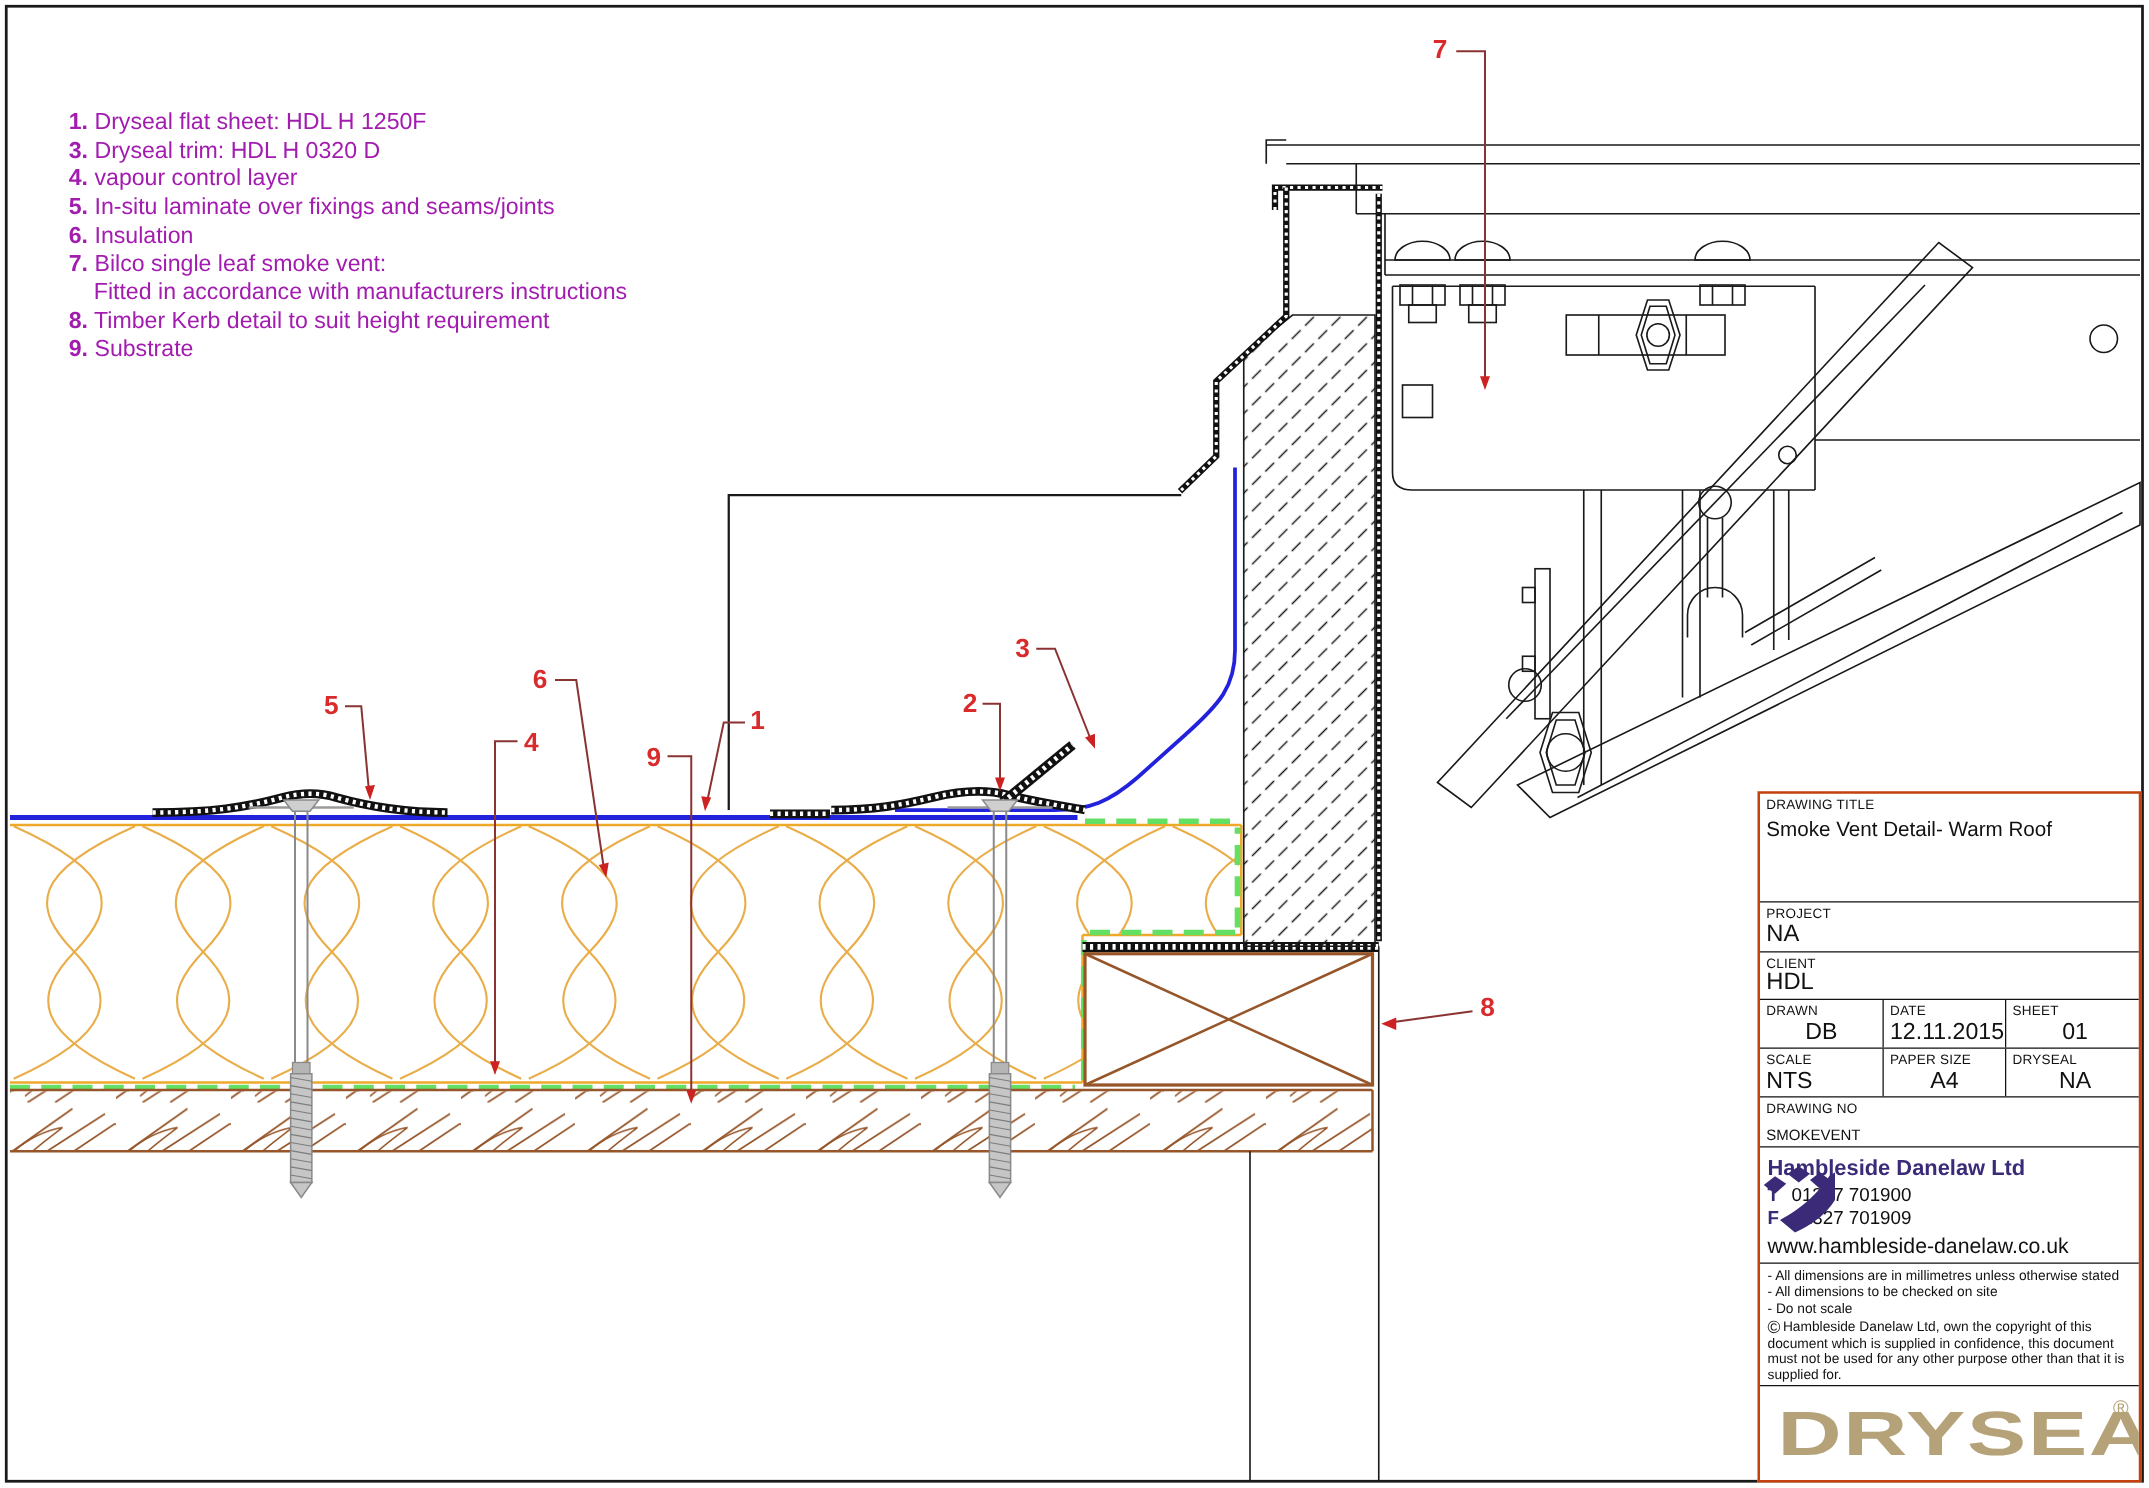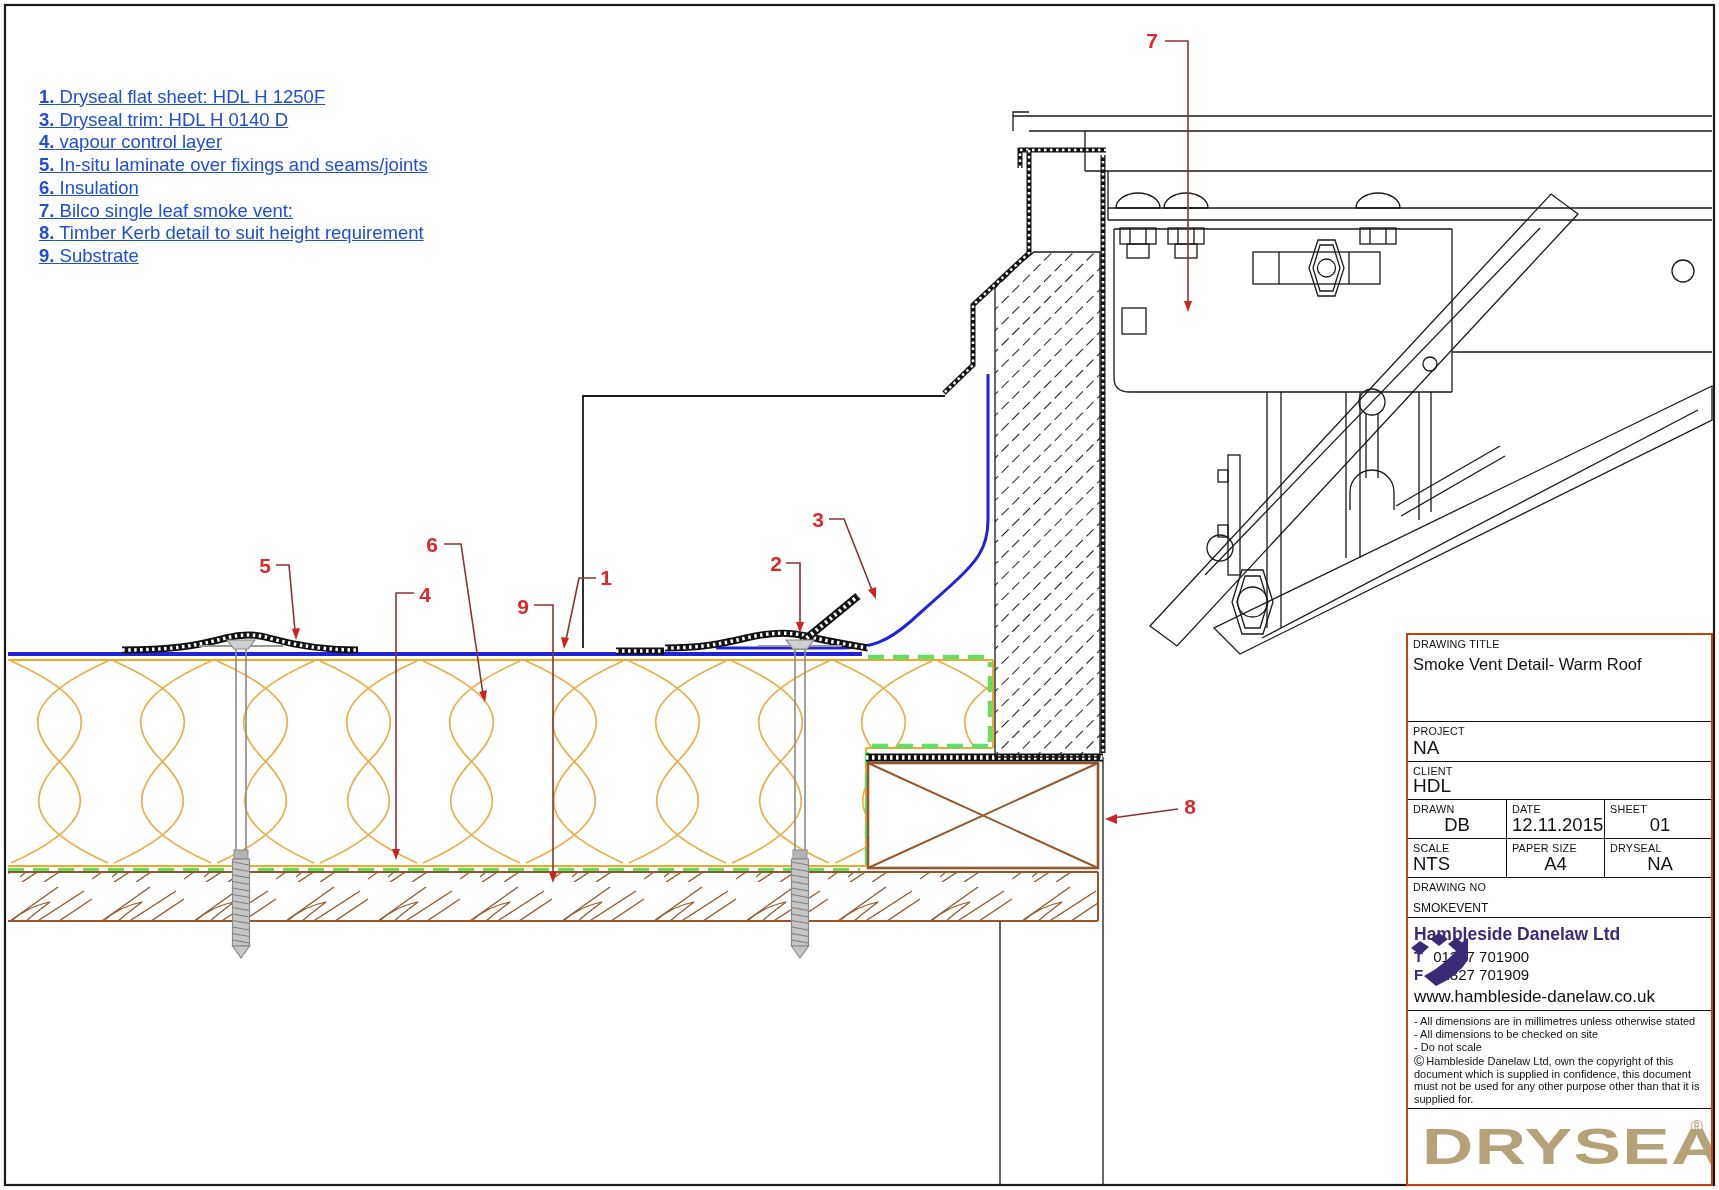--- a/index.html
+++ b/index.html
@@ -4,21 +4,21 @@
 <style>
   :root{
     --red:#d92b2b; --maroon:#8a3333; --blue:#2222dd; --orange:#efa928;
     --green:#63e063; --brown:#96562a; --gray:#8a8a8a; --purple:#3a2a78; --tan:#b5a279;
   }
   html,body{margin:0;padding:0;background:#ffffff;}
   #stage{position:relative;width:1719px;height:1190px;background:#ffffff;overflow:hidden;
          font-family:"Liberation Sans", sans-serif;}
   svg{position:absolute;left:0;top:0;}
   
-  .legend{position:absolute;left:39px;top:86px;font-size:18.5px;line-height:22.7px;color:#1d4ed8;text-decoration:underline;}
+  .legend{position:absolute;left:55px;top:86px;font-size:18.5px;line-height:22.7px;color:#a21caf;}
   .legend .num{font-weight:bold;}
   .legend .cont{padding-left:20px;}
   
   .callout{position:absolute;transform:translate(-50%,-50%);color:var(--red);
            font-weight:bold;font-size:21px;line-height:21px;}
   
   .tblock{position:absolute;left:1406px;top:633px;width:307px;height:553px;background:#fff;
           border:2px solid #c2410c;box-sizing:border-box;color:#111;}
   .tb-row{position:absolute;left:0;width:100%;box-sizing:border-box;border-top:1.5px solid #111;}
   .tb-row.first{border-top:none;}
@@ -272,25 +272,26 @@
       <polygon class="arrow" points="553,883 549,872 557,872"></polygon>
       <path class="leader" d="M1165,41 L1188,41 L1188,303"></path>
       <polygon class="arrow" points="1188,312 1184,301 1192,301"></polygon>
       <path class="leader" d="M1178,809 L1112,818"></path>
       <polygon class="arrow" points="1105,819 1117,814 1117,824"></polygon>
     </g>
   </svg>
 
   <div class="legend">
     <div><span class="num">1.</span> <span>Dryseal flat sheet: HDL H 1250F</span></div>
-    <div><span class="num">3.</span> <span>Dryseal trim: HDL H 0140 D</span></div>
+    <div><span class="num">3.</span> <span>Dryseal trim: HDL H 0320 D</span></div>
     <div><span class="num">4.</span> <span>vapour control layer</span></div>
     <div><span class="num">5.</span> <span>In-situ laminate over fixings and seams/joints</span></div>
     <div><span class="num">6.</span> <span>Insulation</span></div>
     <div><span class="num">7.</span> <span>Bilco single leaf smoke vent:</span></div>
+    <div class="cont"><span>Fitted in accordance with manufacturers instructions</span></div>
     <div><span class="num">8.</span> <span>Timber Kerb detail to suit height requirement</span></div>
     <div><span class="num">9.</span> <span>Substrate</span></div>
   </div>
 
   <div class="callout" style="left:606px;top:577px">1</div>
   <div class="callout" style="left:776px;top:563px">2</div>
   <div class="callout" style="left:818px;top:519px">3</div>
   <div class="callout" style="left:425px;top:594px">4</div>
   <div class="callout" style="left:265px;top:565px">5</div>
   <div class="callout" style="left:432px;top:544px">6</div>

